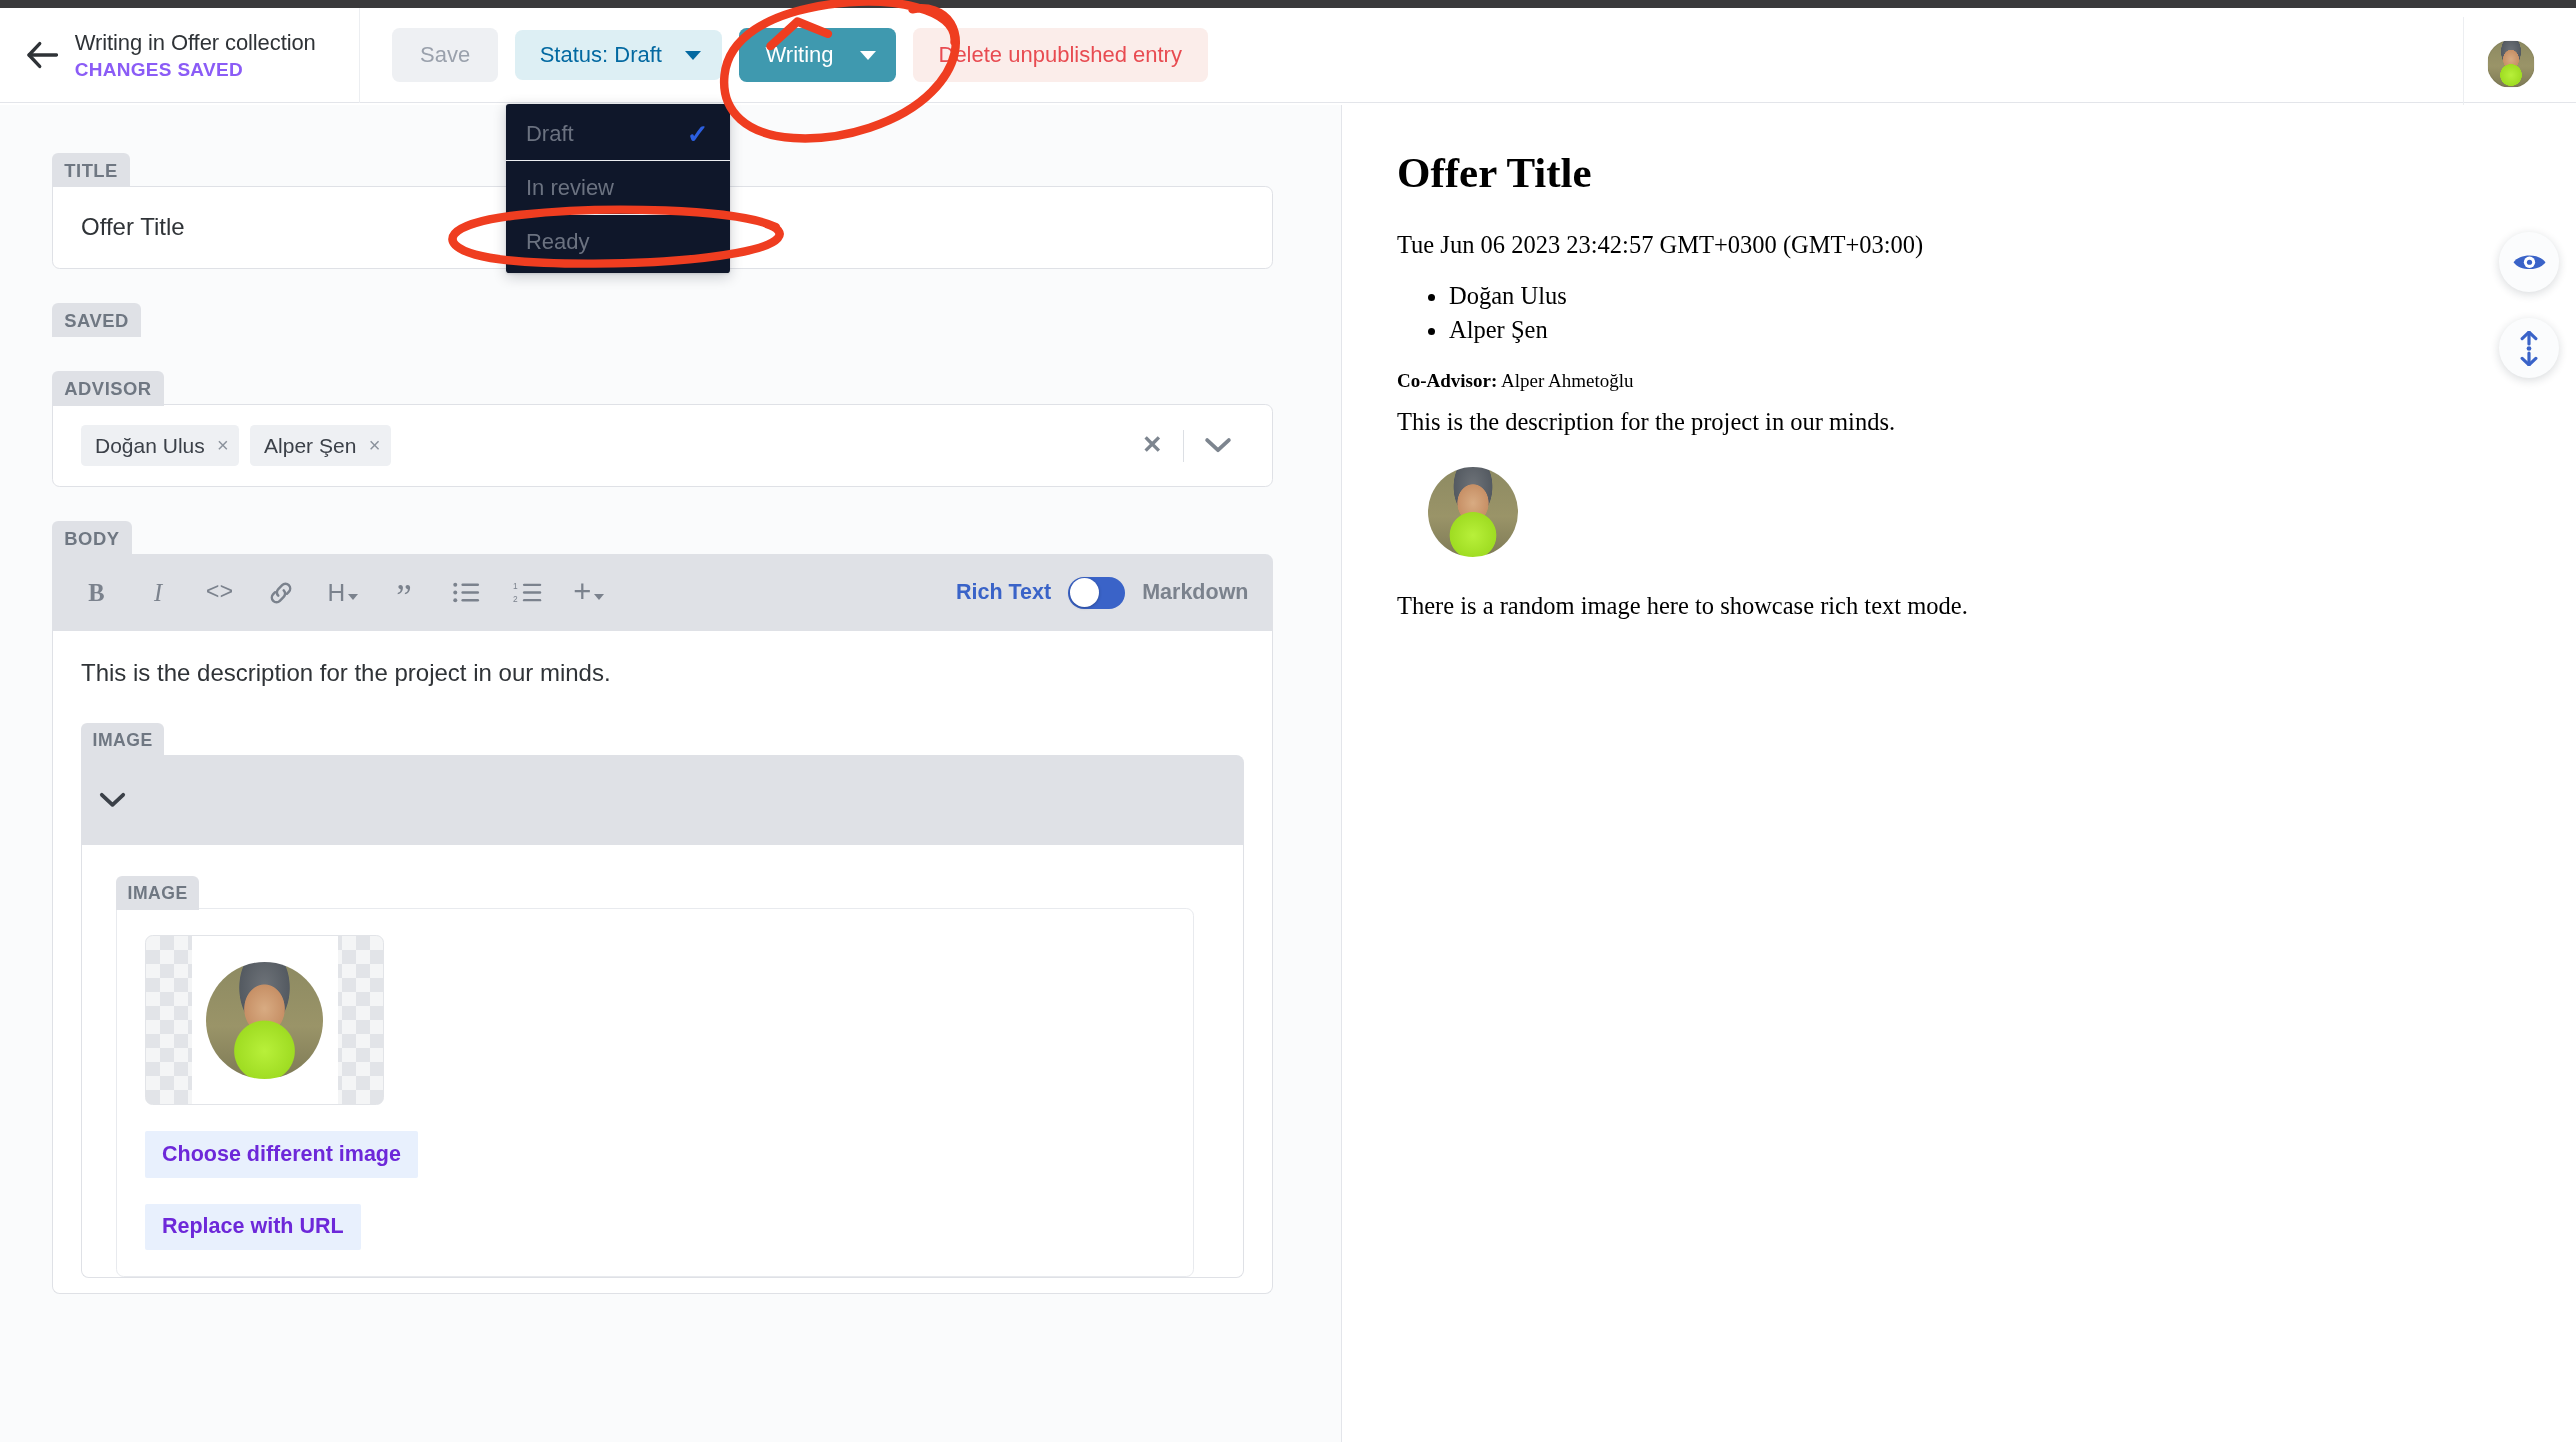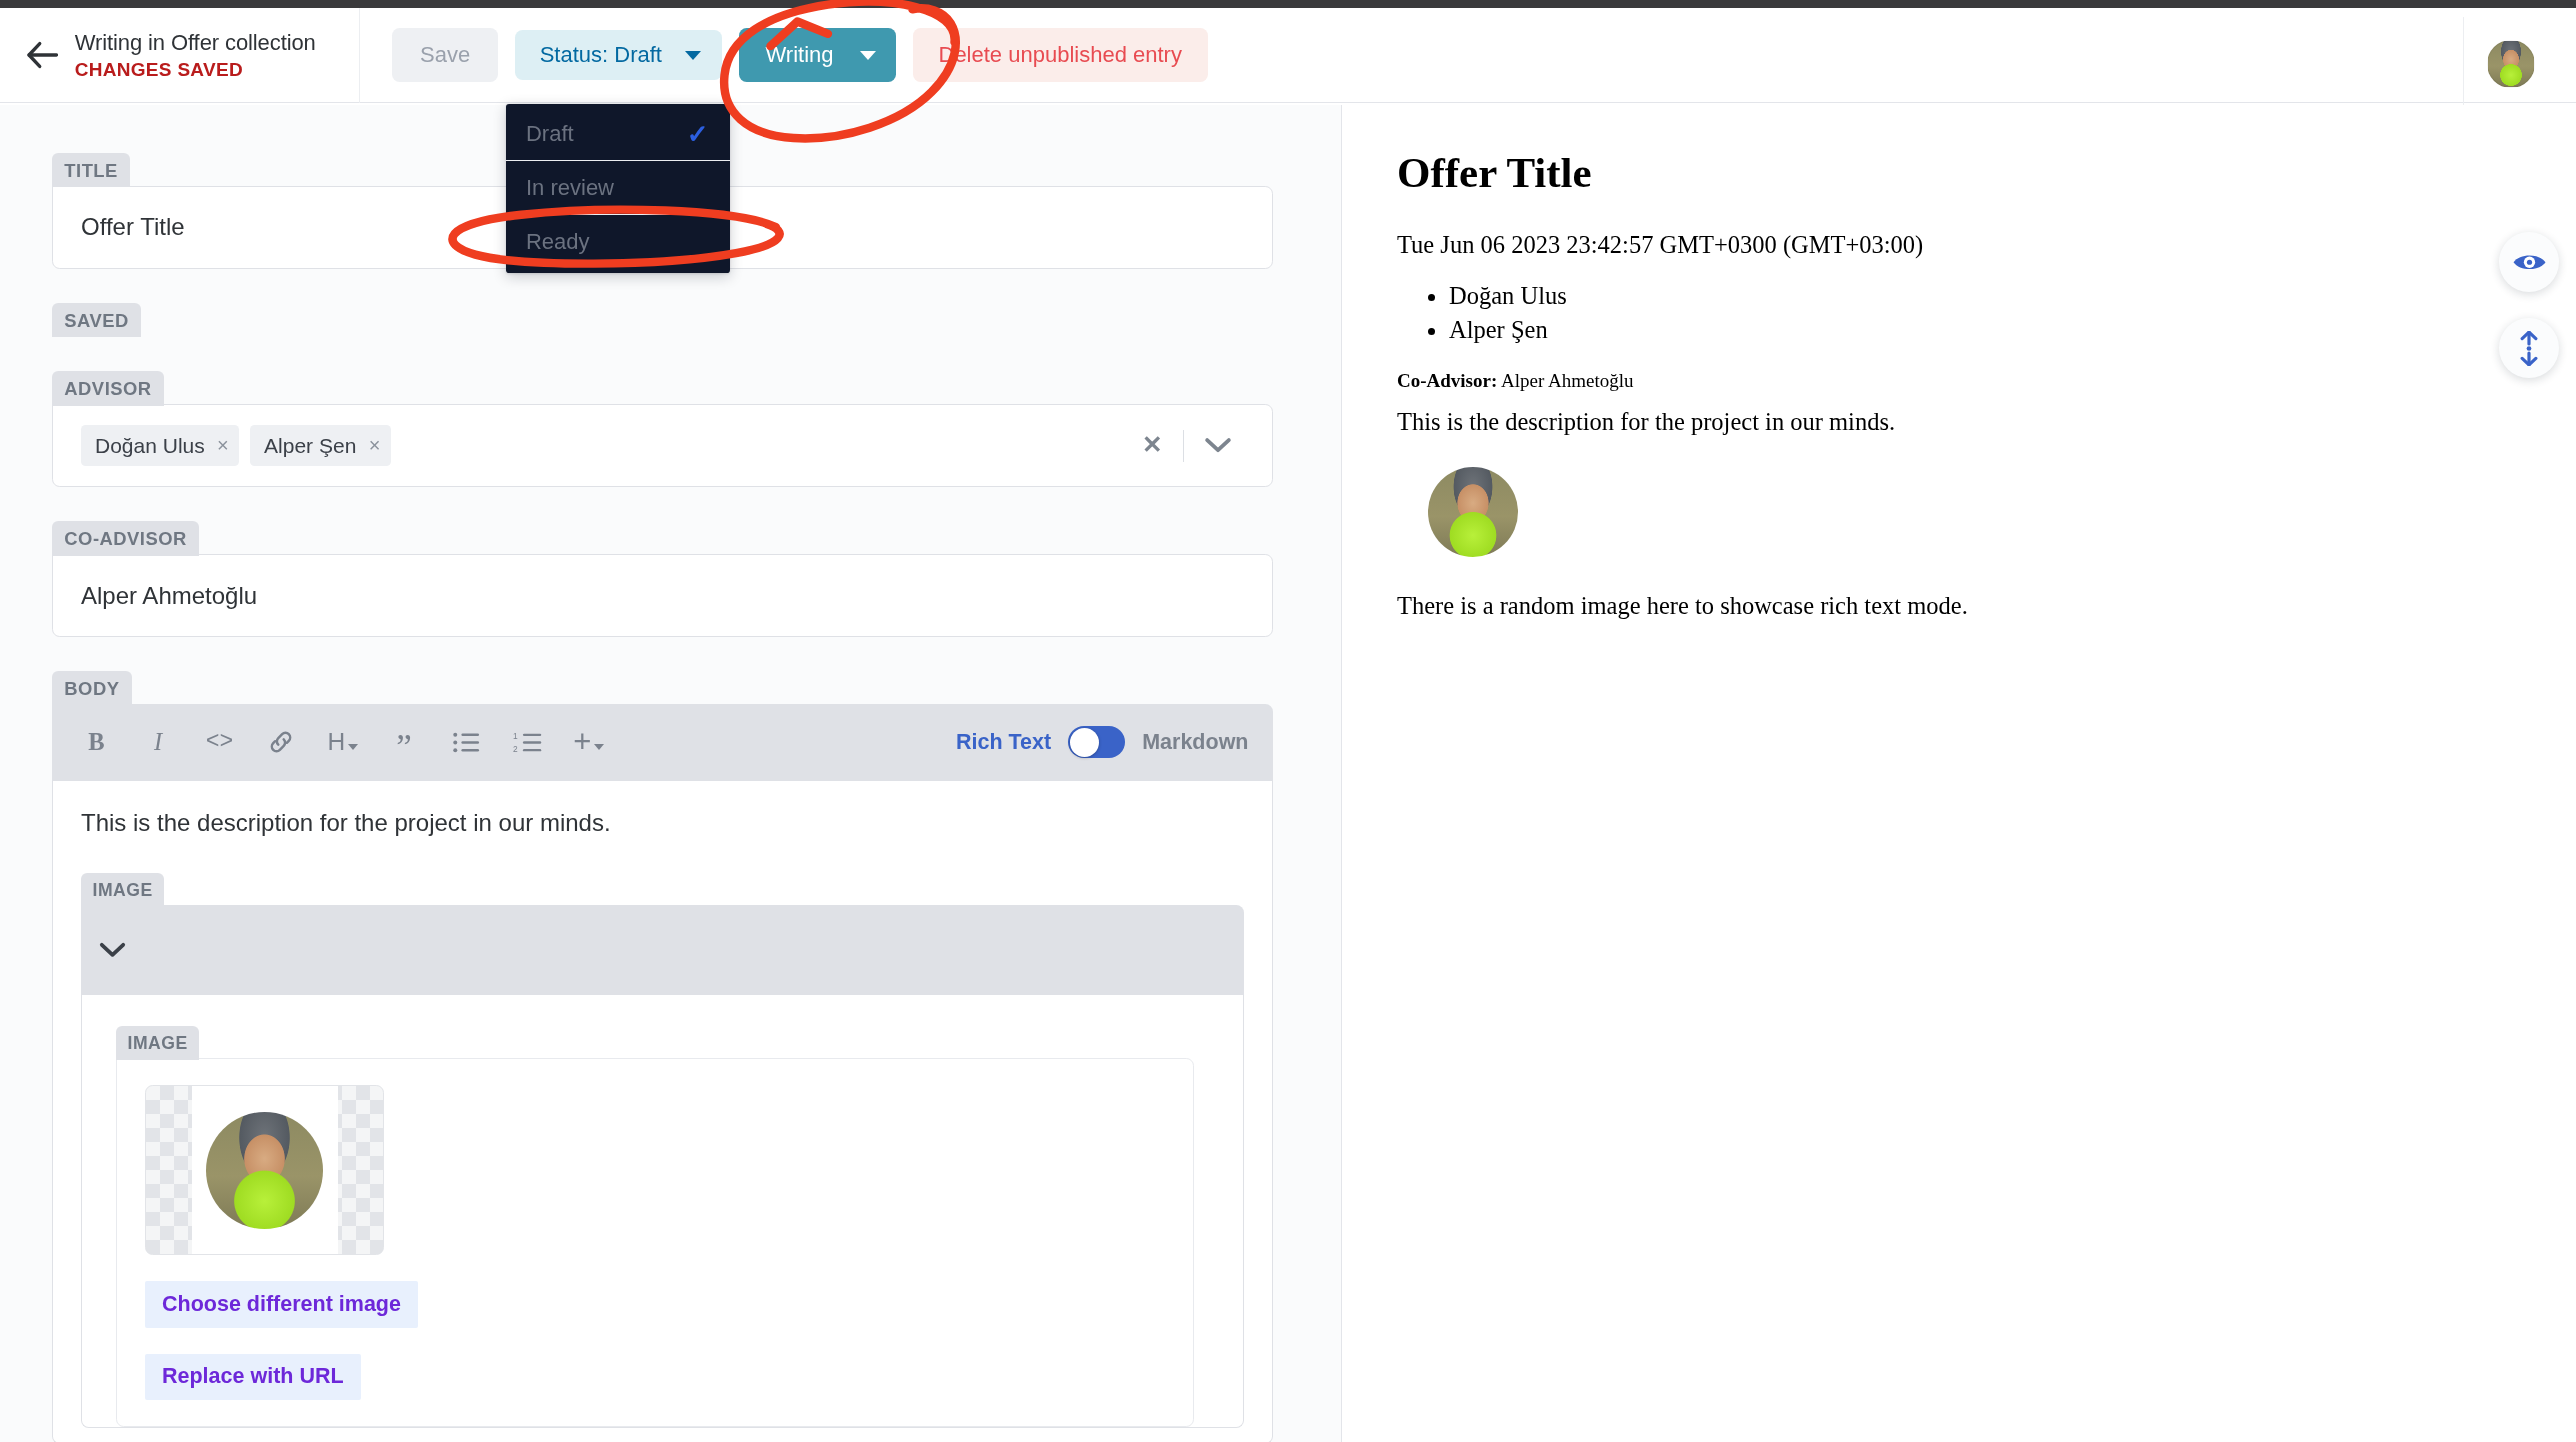--- a/index.html
+++ b/index.html
@@ -43,21 +43,21 @@
     display: flex; align-items: center; justify-content: center;
     cursor: pointer; flex: none;
   }
   .back-arrow svg { display: block; }
   .header-titles { margin-left: 10.7px; }
   .hd-title {
     font-size: 22px; color: #2f3337; line-height: 1.2;
     letter-spacing: -0.1px;
   }
   .hd-status {
-    font-size: 19px; font-weight: bold; color: #b91c1c;
+    font-size: 19px; font-weight: bold; color: #8b5cf6;
     letter-spacing: 0.3px; margin-top: 3.1px;
   }
 
   .header-actions {
     display: flex; align-items: center;
     margin-left: 32px; gap: 17px;
     height: 95px;
   }
   .btn {
     border: none; outline: none; cursor: pointer;
@@ -482,26 +482,20 @@
               <span class="sel-div"></span>
               <span class="sel-chev">
                 <svg width="28" height="17" viewBox="0 0 36 22" aria-hidden="true">
                   <path d="M4 4 L18 17 L32 4" stroke="#7d858f" stroke-width="5" fill="none" stroke-linecap="round" stroke-linejoin="round"></path>
                 </svg>
               </span>
             </span>
           </div>
         </div>
 
-        <div class="field">
-          <div class="field-label">CO-ADVISOR</div>
-          <div class="field-box">
-            <span>Alper Ahmetoğlu</span>
-          </div>
-        </div>
 
         <div class="field">
           <div class="field-label">BODY</div>
 
           <div class="editor-toolbar">
             <div class="tb-icons">
               <span class="tb-btn" style="font-weight:bold;font-family:'Liberation Serif',serif;">B</span>
               <span class="tb-btn" style="font-style:italic;font-family:'Liberation Serif',serif;">I</span>
               <span class="tb-btn" style="font-size:23px;font-family:'Liberation Mono',monospace;">&lt;&gt;</span>
               <span class="tb-btn">

